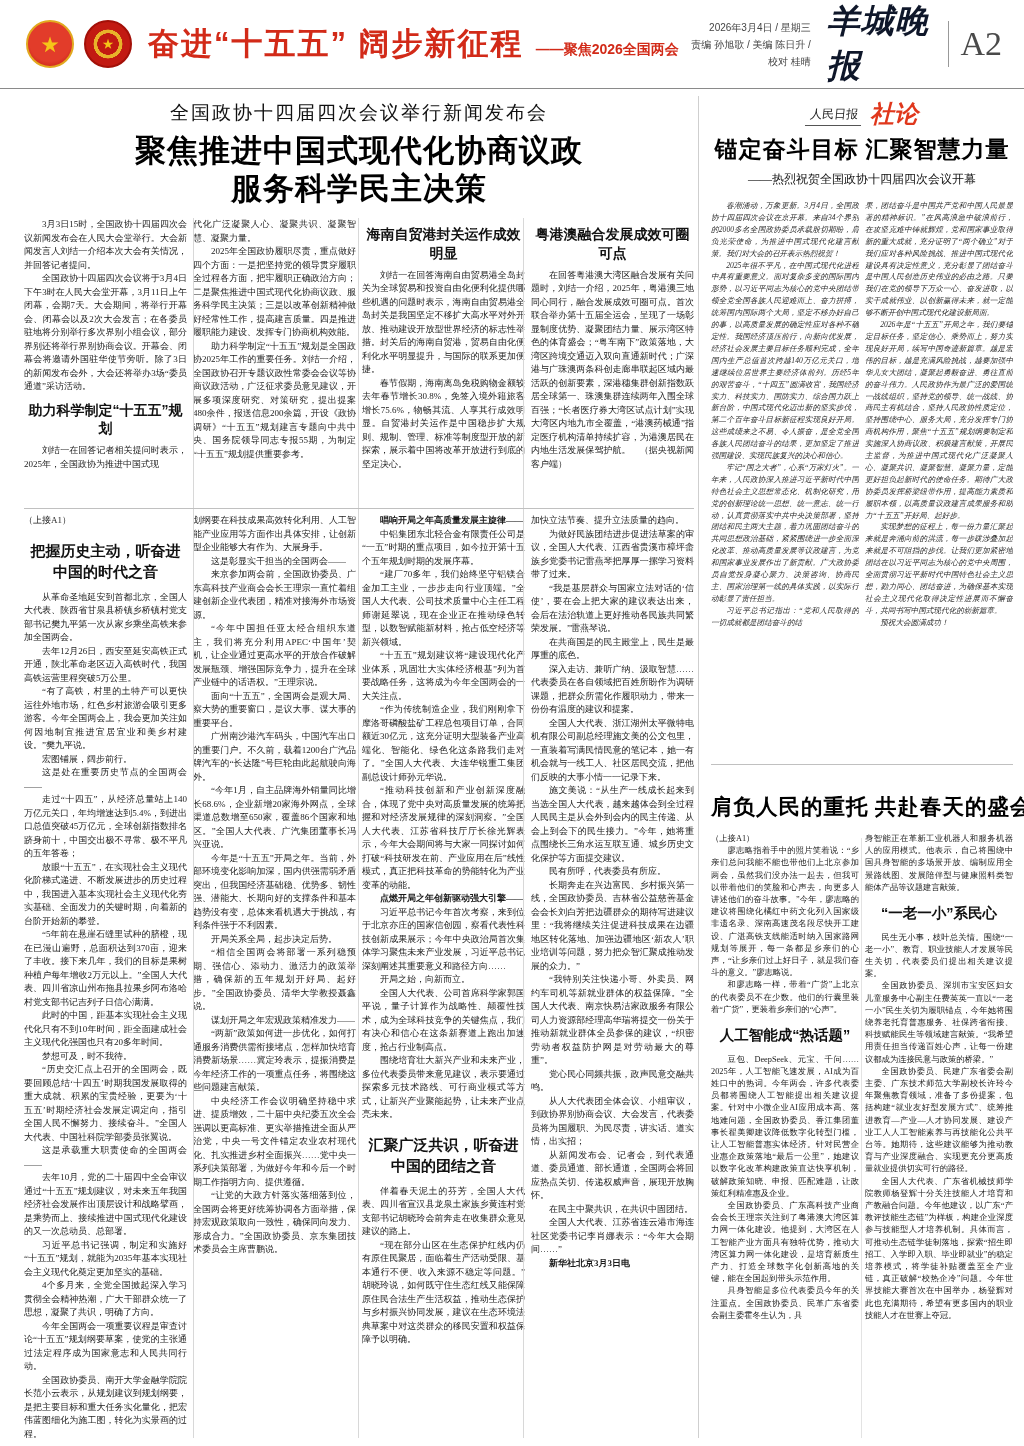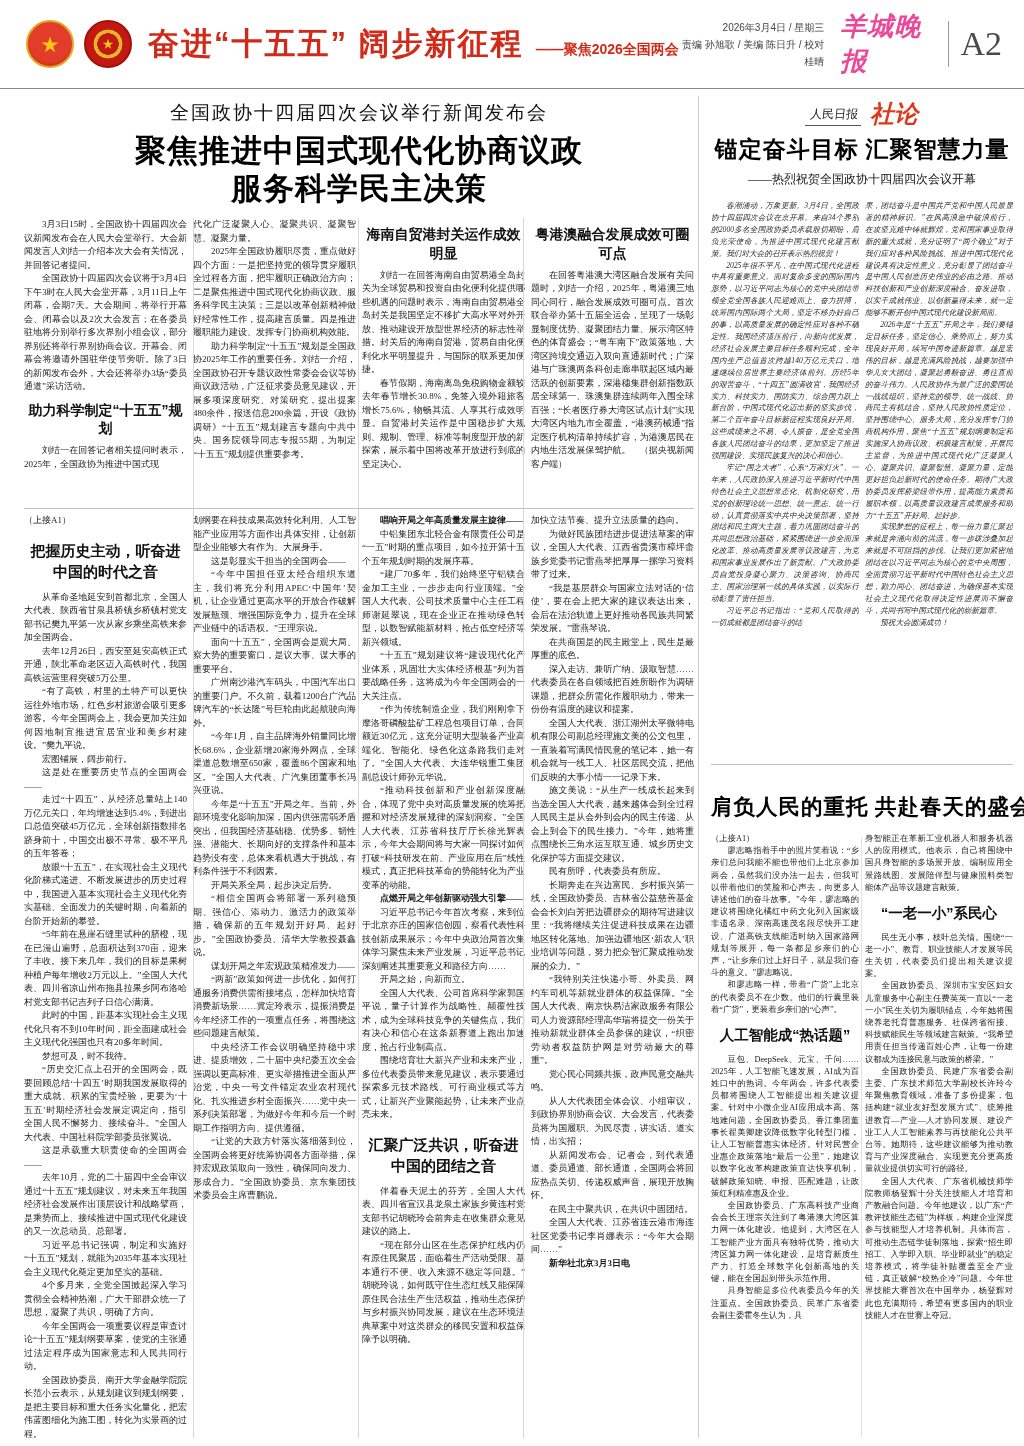--- a/index.html
+++ b/index.html
@@ -13,21 +13,21 @@
   .emblem.nat{background:radial-gradient(circle at 50% 42%,#e23c2a 0 62%,#b9150d 100%);border:2px solid #e2a91f;}
   .emblem.nat span{color:#f5c518;font-size:19px;line-height:1;}
   .emblem.cppcc{background:radial-gradient(circle,#c21a12 0 34%,#e8b32a 35% 46%,#c21a12 47% 100%);border:2px solid #a31008;}
   .emblem.cppcc span{color:#f5c518;font-size:12px;line-height:1;}
   .banner-text{margin-left:16px;display:flex;align-items:baseline;white-space:nowrap;}
   .slogan{font-family:"Liberation Sans","DejaVu Sans",sans-serif;font-weight:bold;font-size:31px;
           color:#d22a18;letter-spacing:2px;}
   .slogan-sub{font-family:"Liberation Sans",sans-serif;font-weight:bold;font-size:14px;color:#d22a18;margin-left:12px;}
   .mast-right{margin-left:auto;display:flex;align-items:center;}
   .mast-meta{text-align:right;font-family:"Liberation Sans",sans-serif;font-size:10px;color:#444;line-height:1.7;}
-  .paper-logo{font-weight:bold;font-style:italic;font-size:26px;color:#ec4899;margin:0 12px 0 16px;letter-spacing:1px;}
+  .paper-logo{font-weight:bold;font-style:italic;font-size:33px;color:#0f172a;margin:0 12px 0 16px;letter-spacing:1px;}
   .page-no-divider{width:1px;height:46px;background:#999;}
   .page-no{font-size:34px;color:#4a4a4a;margin-left:12px;font-family:"Liberation Serif",serif;}
   .h-rule-top{position:absolute;left:0;top:88px;width:1024px;height:1px;background:#8a8a8a;}
   
   .cols{display:flex;gap:6px;}
   .col{flex:1;overflow:hidden;text-align:justify;}
   .b-p,.b-pc,.b-ch,.b-note,.b-src{margin:0;}
   .b-p{text-indent:2em;}
   .b-pc{text-indent:0;}
   .b-ch{font-weight:bold;text-indent:2em;}
@@ -130,21 +130,21 @@
     <h2>锚定奋斗目标  汇聚智慧力量</h2>
     <div class="ed-sub">——热烈祝贺全国政协十四届四次会议开幕</div>
     <div class="cols">
       <div class="col">
           <div class="b-p">春潮涌动，万象更新。3月4日，全国政协十四届四次会议在京开幕。来自34个界别的2000多名全国政协委员承载殷切期盼，肩负光荣使命，为推进中国式现代化建言献策。我们对大会的召开表示热烈祝贺！</div>
           <div class="b-p">2025年很不平凡，在中国式现代化进程中具有重要意义。面对复杂多变的国际国内形势，以习近平同志为核心的党中央团结带领全党全国各族人民迎难而上、奋力拼搏，统筹国内国际两个大局，坚定不移办好自己的事，以高质量发展的确定性应对各种不确定性。我国经济顶压前行，向新向优发展，经济社会发展主要目标任务顺利完成，全年国内生产总值首次跨越140万亿元关口，增速继续位居世界主要经济体前列。历经5年的艰苦奋斗，“十四五”圆满收官，我国经济实力、科技实力、国防实力、综合国力跃上新台阶，中国式现代化迈出新的坚实步伐，第二个百年奋斗目标新征程实现良好开局。这些成绩来之不易、令人振奋，是全党全国各族人民团结奋斗的结果，更加坚定了推进强国建设、实现民族复兴的决心和信心。</div>
           <div class="b-p">牢记“国之大者”，心系“万家灯火”。一年来，人民政协深入推进习近平新时代中国特色社会主义思想常态化、机制化研究，用党的创新理论统一思想、统一意志、统一行动，认真贯彻落实中共中央决策部署，坚持团结和民主两大主题，着力巩固团结奋斗的共同思想政治基础，紧紧围绕进一步全面深化改革、推动高质量发展等议政建言，为党和国家事业发展作出了新贡献。广大政协委员自觉投身凝心聚力、决策咨询、协商民主、国家治理第一线的具体实践，以实际行动彰显了责任担当。</div>
           <div class="b-p">习近平总书记指出：“党和人民取得的一切成就都是团结奋斗的结</div>
         </div>
       <div class="col">
-          <div class="b-pc">果，团结奋斗是中国共产党和中国人民最显著的精神标识。”在风高浪急中破浪前行，在攻坚克难中铸就辉煌，党和国家事业取得新的重大成就，充分证明了“两个确立”对于我们应对各种风险挑战、推进中国式现代化建设具有决定性意义，充分彰显了团结奋斗是中国人民创造历史伟业的必由之路。推动科技创新和产业创新深度融合、奋发进取，以实干成就伟业、以创新赢得未来，就一定能够不断开创中国式现代化建设新局面。</div>
+          <div class="b-pc">果，团结奋斗是中国共产党和中国人民最显著的精神标识。”在风高浪急中破浪前行，在攻坚克难中铸就辉煌，党和国家事业取得新的重大成就，充分证明了“两个确立”对于我们应对各种风险挑战、推进中国式现代化建设具有决定性意义，充分彰显了团结奋斗是中国人民创造历史伟业的必由之路。只要我们在党的领导下万众一心、奋发进取，以实干成就伟业、以创新赢得未来，就一定能够不断开创中国式现代化建设新局面。</div>
           <div class="b-p">2026年是“十五五”开局之年，我们要锚定目标任务，坚定信心、乘势而上，努力实现良好开局，续写中国奇迹新篇章。越是宏伟的目标，越是充满风险挑战，越要加强中华儿女大团结，凝聚起勇毅奋进、勇往直前的奋斗伟力。人民政协作为最广泛的爱国统一战线组织，坚持党的领导、统一战线、协商民主有机结合，坚持人民政协性质定位，坚持围绕中心、服务大局，充分发挥专门协商机构作用，聚焦“十五五”规划纲要制定和实施深入协商议政、积极建言献策，开展民主监督，为推进中国式现代化广泛凝聚人心、凝聚共识、凝聚智慧、凝聚力量，定能更好担负起新时代的使命任务。期待广大政协委员发挥桥梁纽带作用，提高能力素质和履职本领，以高质量议政建言成果服务和助力“十五五”开好局、起好步。</div>
           <div class="b-p">实现梦想的征程上，每一份力量汇聚起来就是奔涌向前的洪流，每一步跋涉叠加起来就是不可阻挡的步伐。让我们更加紧密地团结在以习近平同志为核心的党中央周围，全面贯彻习近平新时代中国特色社会主义思想，勠力同心、团结奋进，为确保基本实现社会主义现代化取得决定性进展而不懈奋斗，共同书写中国式现代化的崭新篇章。</div>
           <div class="b-p">预祝大会圆满成功！</div>
         </div>
     </div>
   </section>
 
   <section class="feature">
     <div class="cols">
       <div class="col">
@@ -164,20 +164,21 @@
           <div class="b-p">这是承载重大职责使命的全国两会——</div>
           <div class="b-p">去年10月，党的二十届四中全会审议通过“十五五”规划建议，对未来五年我国经济社会发展作出顶层设计和战略擘画，是乘势而上、接续推进中国式现代化建设的又一次总动员、总部署。</div>
           <div class="b-p">习近平总书记强调，制定和实施好“十五五”规划，就能为2035年基本实现社会主义现代化奠定更加坚实的基础。</div>
           <div class="b-p">4个多月来，全党全国掀起深入学习贯彻全会精神热潮，广大干部群众统一了思想，凝聚了共识，明确了方向。</div>
           <div class="b-p">今年全国两会一项重要议程是审查讨论“十五五”规划纲要草案，使党的主张通过法定程序成为国家意志和人民共同行动。</div>
           <div class="b-p">全国政协委员、南开大学金融学院院长范小云表示，从规划建议到规划纲要，是把主要目标和重大任务实化量化，把宏伟蓝图细化为施工图，转化为实景画的过程。</div>
         </div>
       <div class="col">
           <div class="b-pc">划纲要在科技成果高效转化利用、人工智能产业应用等方面作出具体安排，让创新型企业能够大有作为、大展身手。</div>
           <div class="b-p">这是彰显实干担当的全国两会——</div>
+          <div class="b-p">来京参加两会前，全国政协委员、广东高科技产业商会会长王理宗一直忙着组建创新企业代表团，精准对接海外市场资源。</div>
           <div class="b-p">“今年中国担任亚太经合组织东道主，我们将充分利用APEC‘中国年’契机，让企业通过更高水平的开放合作破解发展瓶颈、增强国际竞争力，提升在全球产业链中的话语权。”王理宗说。</div>
           <div class="b-p">面向“十五五”，全国两会是观大局、察大势的重要窗口，是议大事、谋大事的重要平台。</div>
           <div class="b-p">广州南沙港汽车码头，中国汽车出口的重要门户。不久前，载着1200台广汽品牌汽车的“长达隆”号巨轮由此起航驶向海外。</div>
           <div class="b-p">“今年1月，自主品牌海外销量同比增长68.6%，企业新增20家海外网点，全球渠道总数增至650家，覆盖86个国家和地区。”全国人大代表、广汽集团董事长冯兴亚说。</div>
           <div class="b-p">今年是“十五五”开局之年。当前，外部环境变化影响加深，国内供强需弱矛盾突出，但我国经济基础稳、优势多、韧性强、潜能大、长期向好的支撑条件和基本趋势没有变，总体来看机遇大于挑战，有利条件强于不利因素。</div>
           <div class="b-p">开局关系全局，起步决定后势。</div>
           <div class="b-p">“相信全国两会将部署一系列稳预期、强信心、添动力、激活力的政策举措，确保新的五年规划开好局、起好步。”全国政协委员、清华大学教授聂鑫说。</div>
           <div class="b-p">谋划开局之年宏观政策精准发力——</div>
           <div class="b-p">“两新”政策如何进一步优化，如何打通服务消费供需衔接堵点，怎样加快培育消费新场景……冀定玲表示，提振消费是今年经济工作的一项重点任务，将围绕这些问题建言献策。</div>
           <div class="b-p">中央经济工作会议明确坚持稳中求进、提质增效，二十届中央纪委五次全会强调以更高标准、更实举措推进全面从严治党，中央一号文件锚定农业农村现代化、扎实推进乡村全面振兴……党中央一系列决策部署，为做好今年和今后一个时期工作指明方向、提供遵循。</div>

